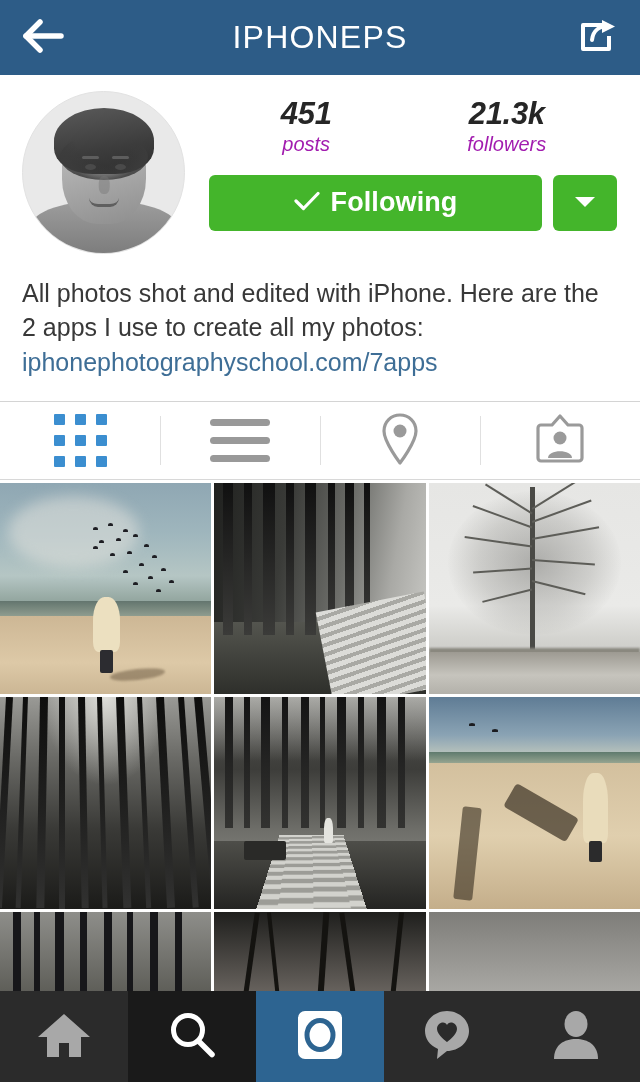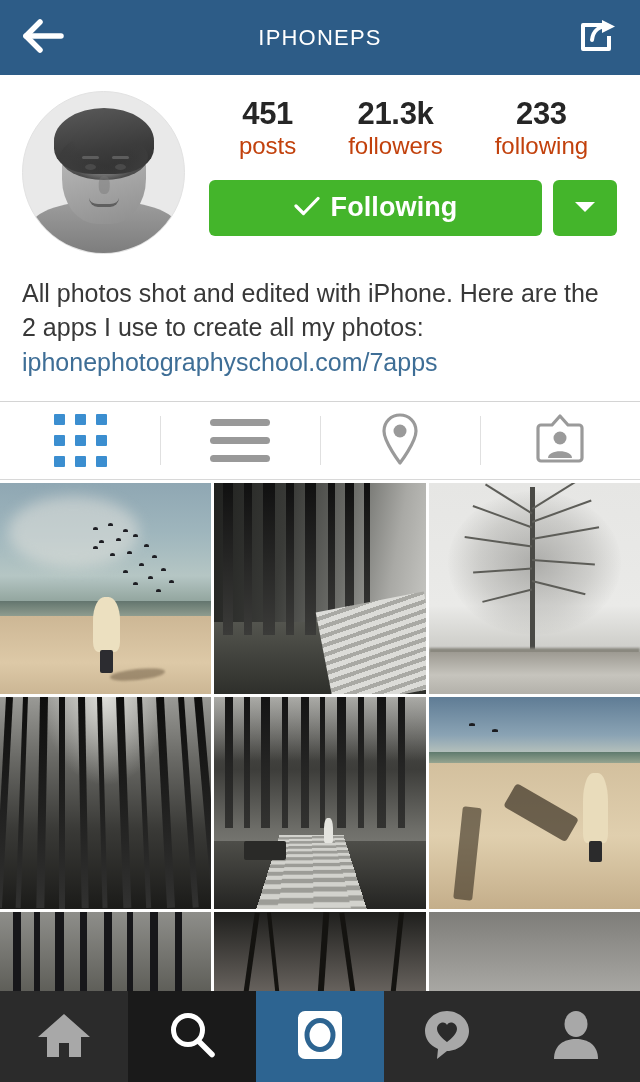--- a/index.html
+++ b/index.html
@@ -19,21 +19,21 @@
     align-items:center;
     justify-content:space-between;
     padding:0 22px;
     position:relative;
   }
   .header-title {
     position:absolute;
     left:0; right:0;
     text-align:center;
     color:#ffffff;
-    font-size:22px;
+    font-size:32px;
     letter-spacing:1.2px;
     font-weight:400;
     pointer-events:none;
   }
   .hdr-btn {
     width:58px; height:50px;
     display:flex; align-items:center;
     position:relative; z-index:2;
     cursor:pointer;
   }
@@ -123,31 +123,31 @@
   .profile-right {
     flex:1;
     padding-left:24px;
     padding-top:6px;
   }
   .stats {
     display:flex;
     justify-content:space-around;
     padding:0 4px;
   }
-  .stat { text-align:center; cursor:pointer; }
+  .stat { text-align:center; cursor:pointer;font-style:italic; }
   .stat-num {
     font-size:31px;
     font-weight:bold;
     color:#262626;
     line-height:1.12;
     letter-spacing:-0.3px;
   }
   .stat-label {
-    font-size:24px;
-    color:#c2410c;
+    font-size:20px;
+    color:#a21caf;
     line-height:1.2;
     font-weight:400;
   }
 
   .action-row {
     display:flex;
     gap:11px;
     margin-top:19px;
     padding-right:1px;
   }
@@ -375,24 +375,20 @@
 
   <div class="profile-right">
     <div class="stats">
       <div class="stat">
         <div class="stat-num">451</div>
         <div class="stat-label">posts</div>
       </div>
       <div class="stat">
         <div class="stat-num">21.3k</div>
         <div class="stat-label">followers</div>
-      </div>
-      <div class="stat">
-        <div class="stat-num">233</div>
-        <div class="stat-label">following</div>
       </div>
     </div>
 
     <div class="action-row">
       <button class="btn-follow">
         <span>
           <svg width="26" height="22" viewBox="0 0 26 22">
             <path d="M2 11 L9.5 18.5 L24 3.5" stroke="#ffffff" stroke-width="3.2" fill="none" stroke-linecap="round" stroke-linejoin="round"></path>
           </svg>
         </span>

